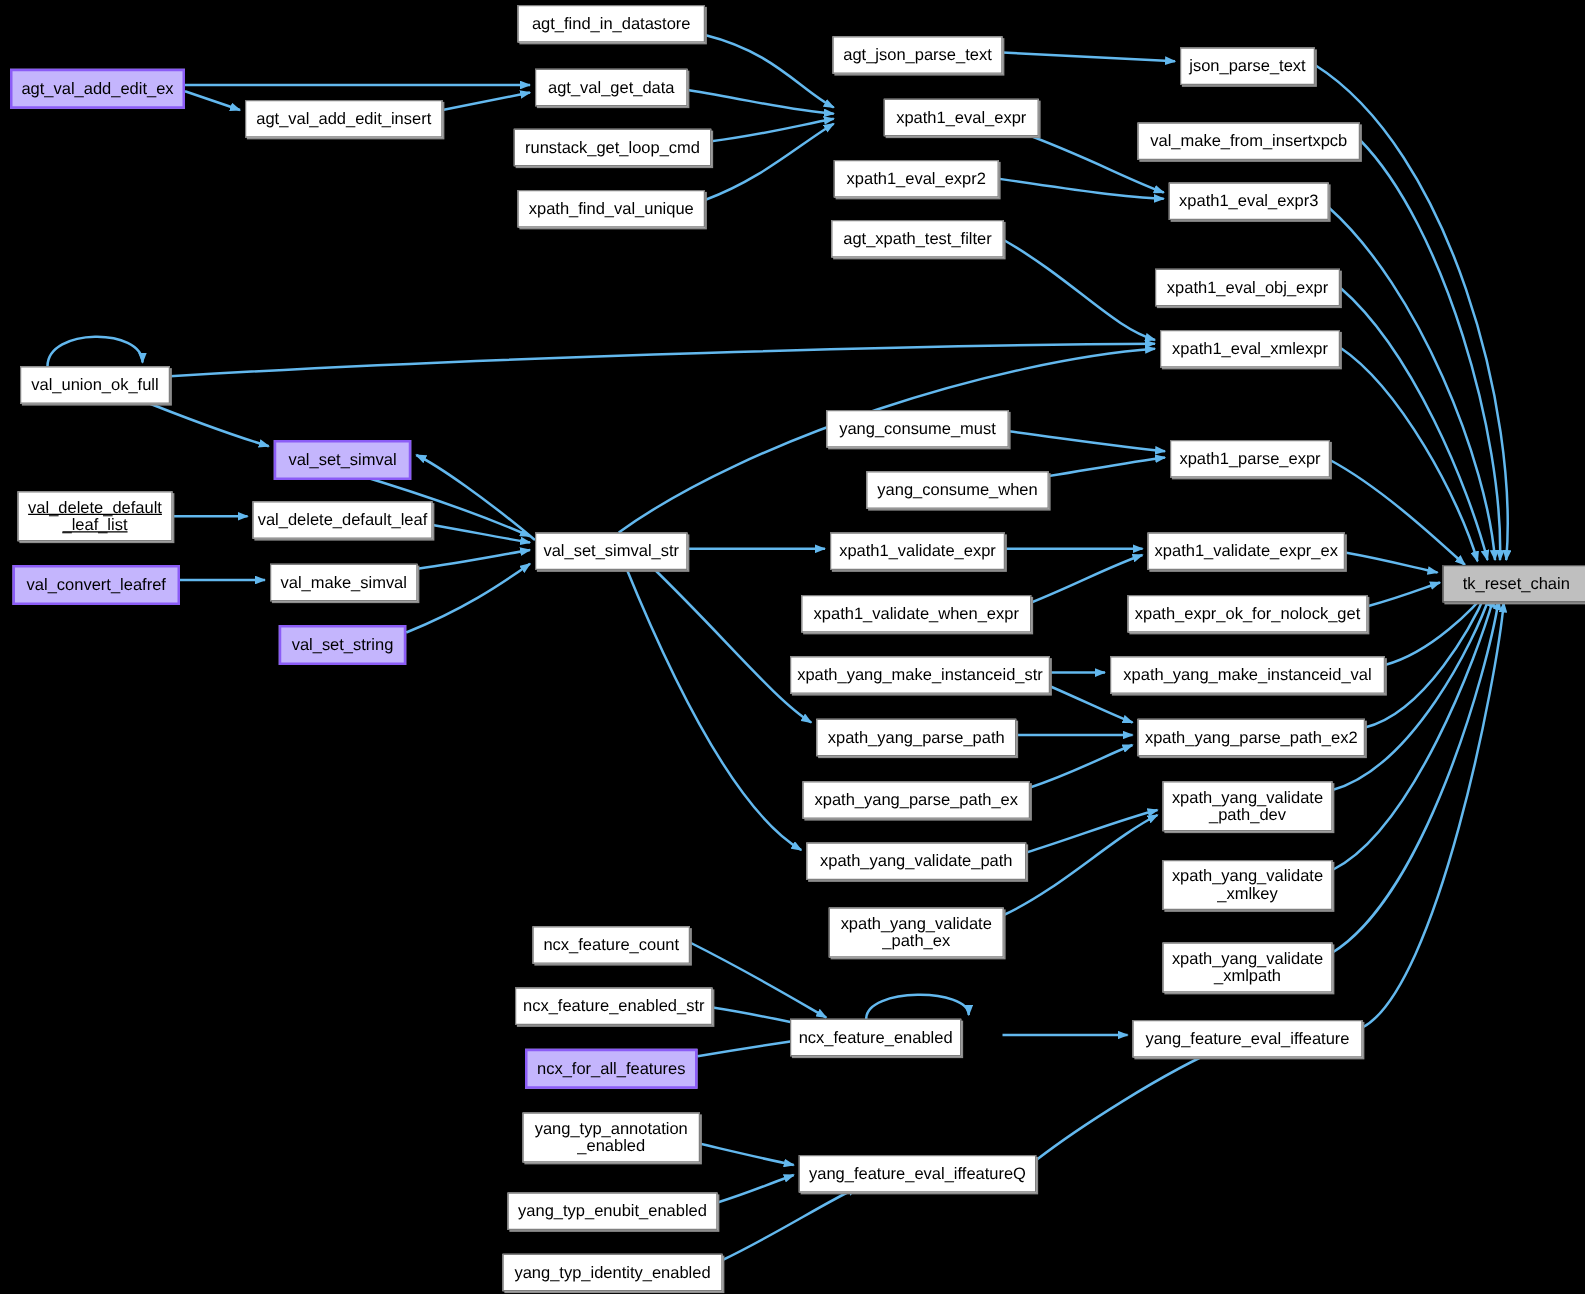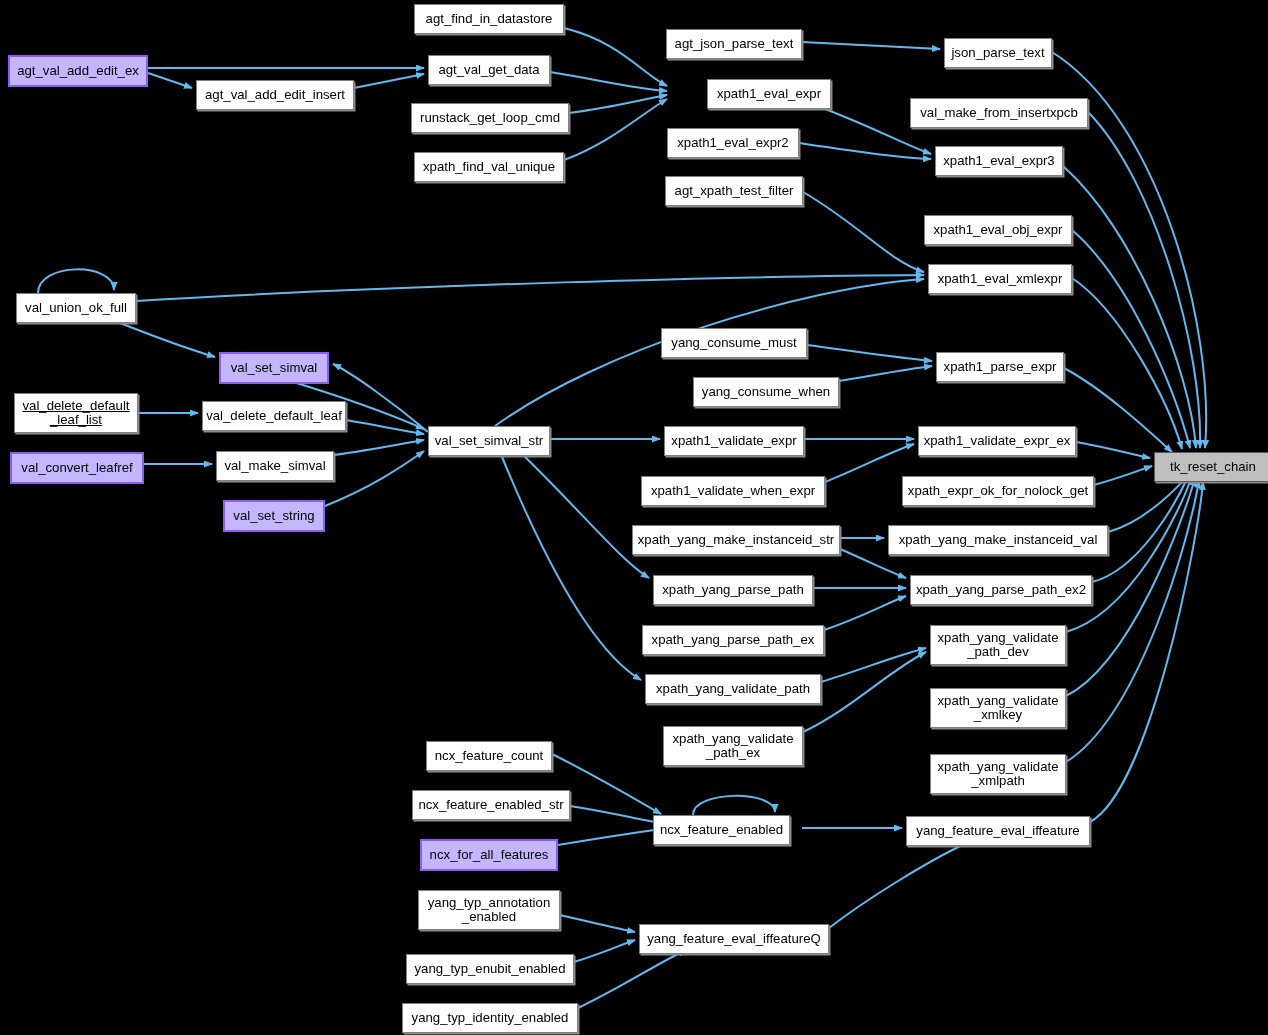--- a/index.html
+++ b/index.html
@@ -129,21 +129,21 @@
 _path_dev</div>
       <div class="node" style="left: 645px; top: 674px; width: 176px; height: 26px;">xpath_yang_validate_path</div>
       <div class="node" style="left: 930px; top: 688px; width: 136px; height: 40px;">xpath_yang_validate
 _xmlkey</div>
       <div class="node" style="left: 663px; top: 726px; width: 140px; height: 40px;">xpath_yang_validate
 _path_ex</div>
       <div class="node" style="left: 426px; top: 741px; width: 126px; height: 26px;">ncx_feature_count</div>
       <div class="node" style="left: 930px; top: 754px; width: 136px; height: 40px;">xpath_yang_validate
 _xmlpath</div>
       <div class="node" style="left: 412px; top: 790px; width: 158px; height: 26px;">ncx_feature_enabled_str</div>
-      <div class="node" style="left: 653px; top: 815px; width: 137px; height: 26px;">ncx_feature_enabled</div>
+      <div class="node" style="left: 632px; top: 815px; width: 137px; height: 26px;">ncx_feature_enabled</div>
       <div class="node" style="left: 906px; top: 816px; width: 184px; height: 26px;">yang_feature_eval_iffeature</div>
       <div class="node red" style="left: 420px; top: 839px; width: 138px; height: 26px;">ncx_for_all_features</div>
       <div class="node" style="left: 418px; top: 890px; width: 142px; height: 40px;">yang_typ_annotation
 _enabled</div>
       <div class="node" style="left: 639px; top: 924px; width: 190px; height: 26px;">yang_feature_eval_iffeatureQ</div>
       <div class="node" style="left: 406px; top: 954px; width: 168px; height: 26px;">yang_typ_enubit_enabled</div>
       <div class="node" style="left: 402px; top: 1003px; width: 176px; height: 26px;">yang_typ_identity_enabled</div>
     </div>
 </div>
 

